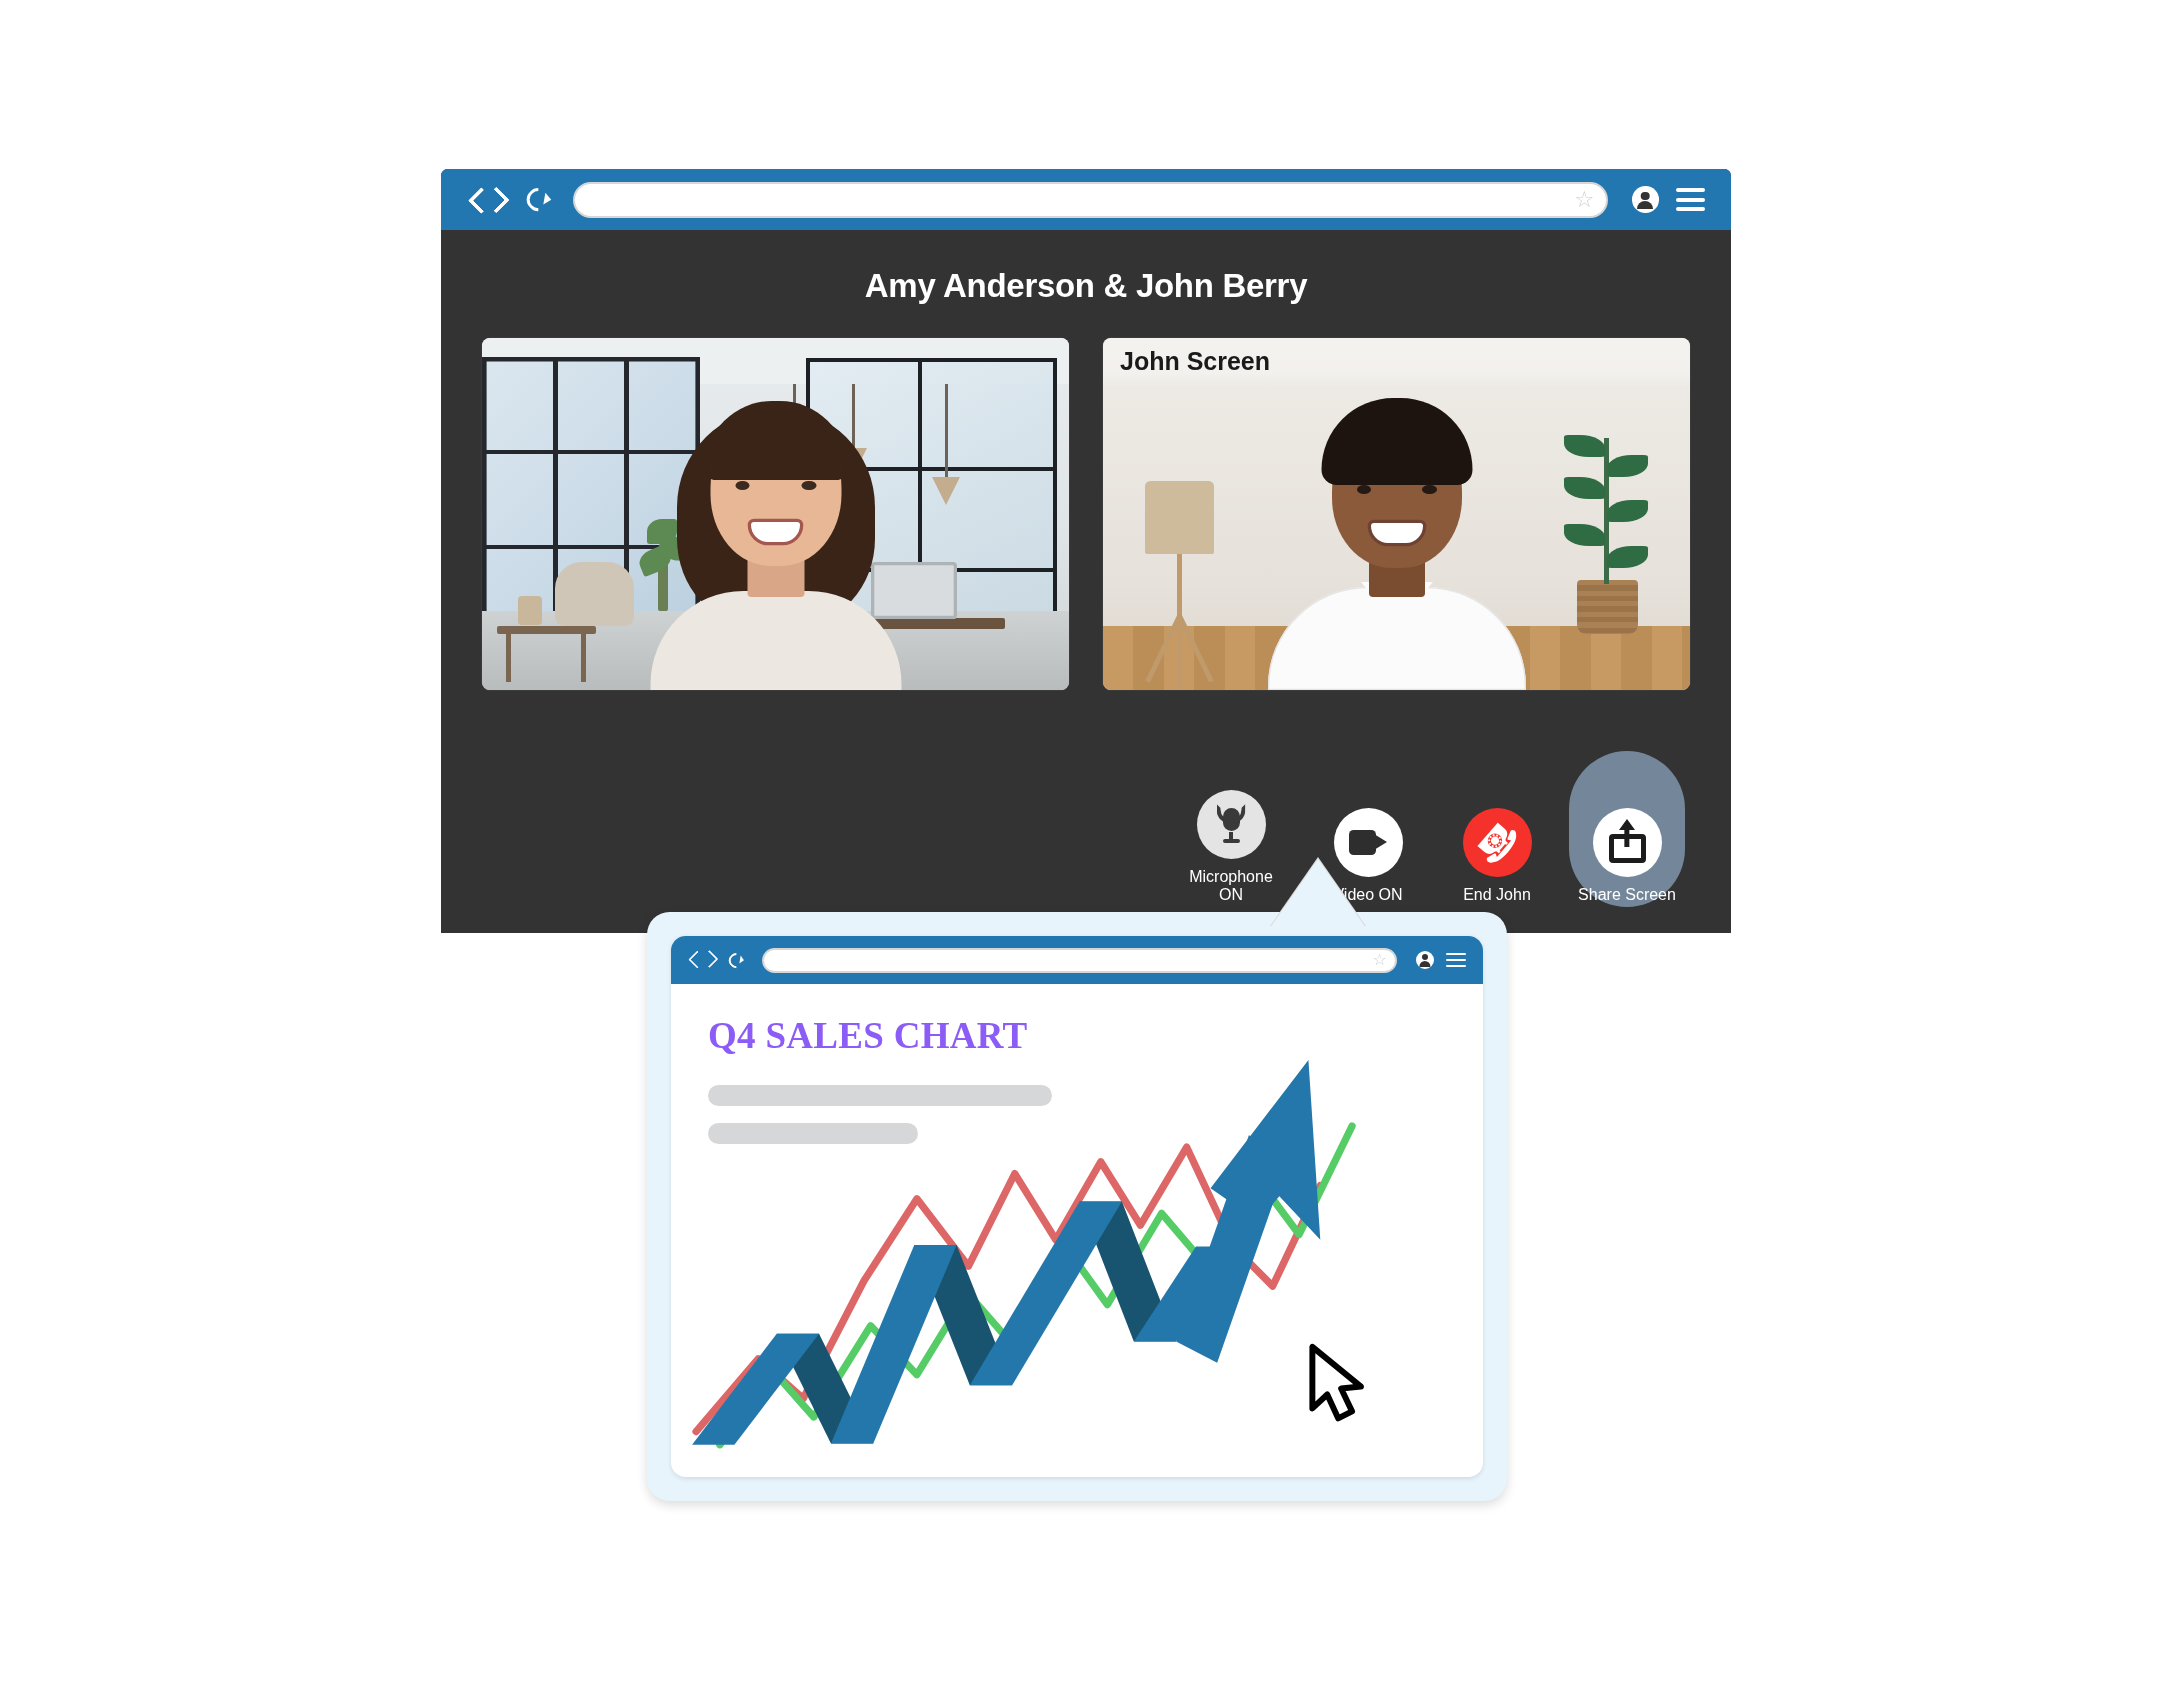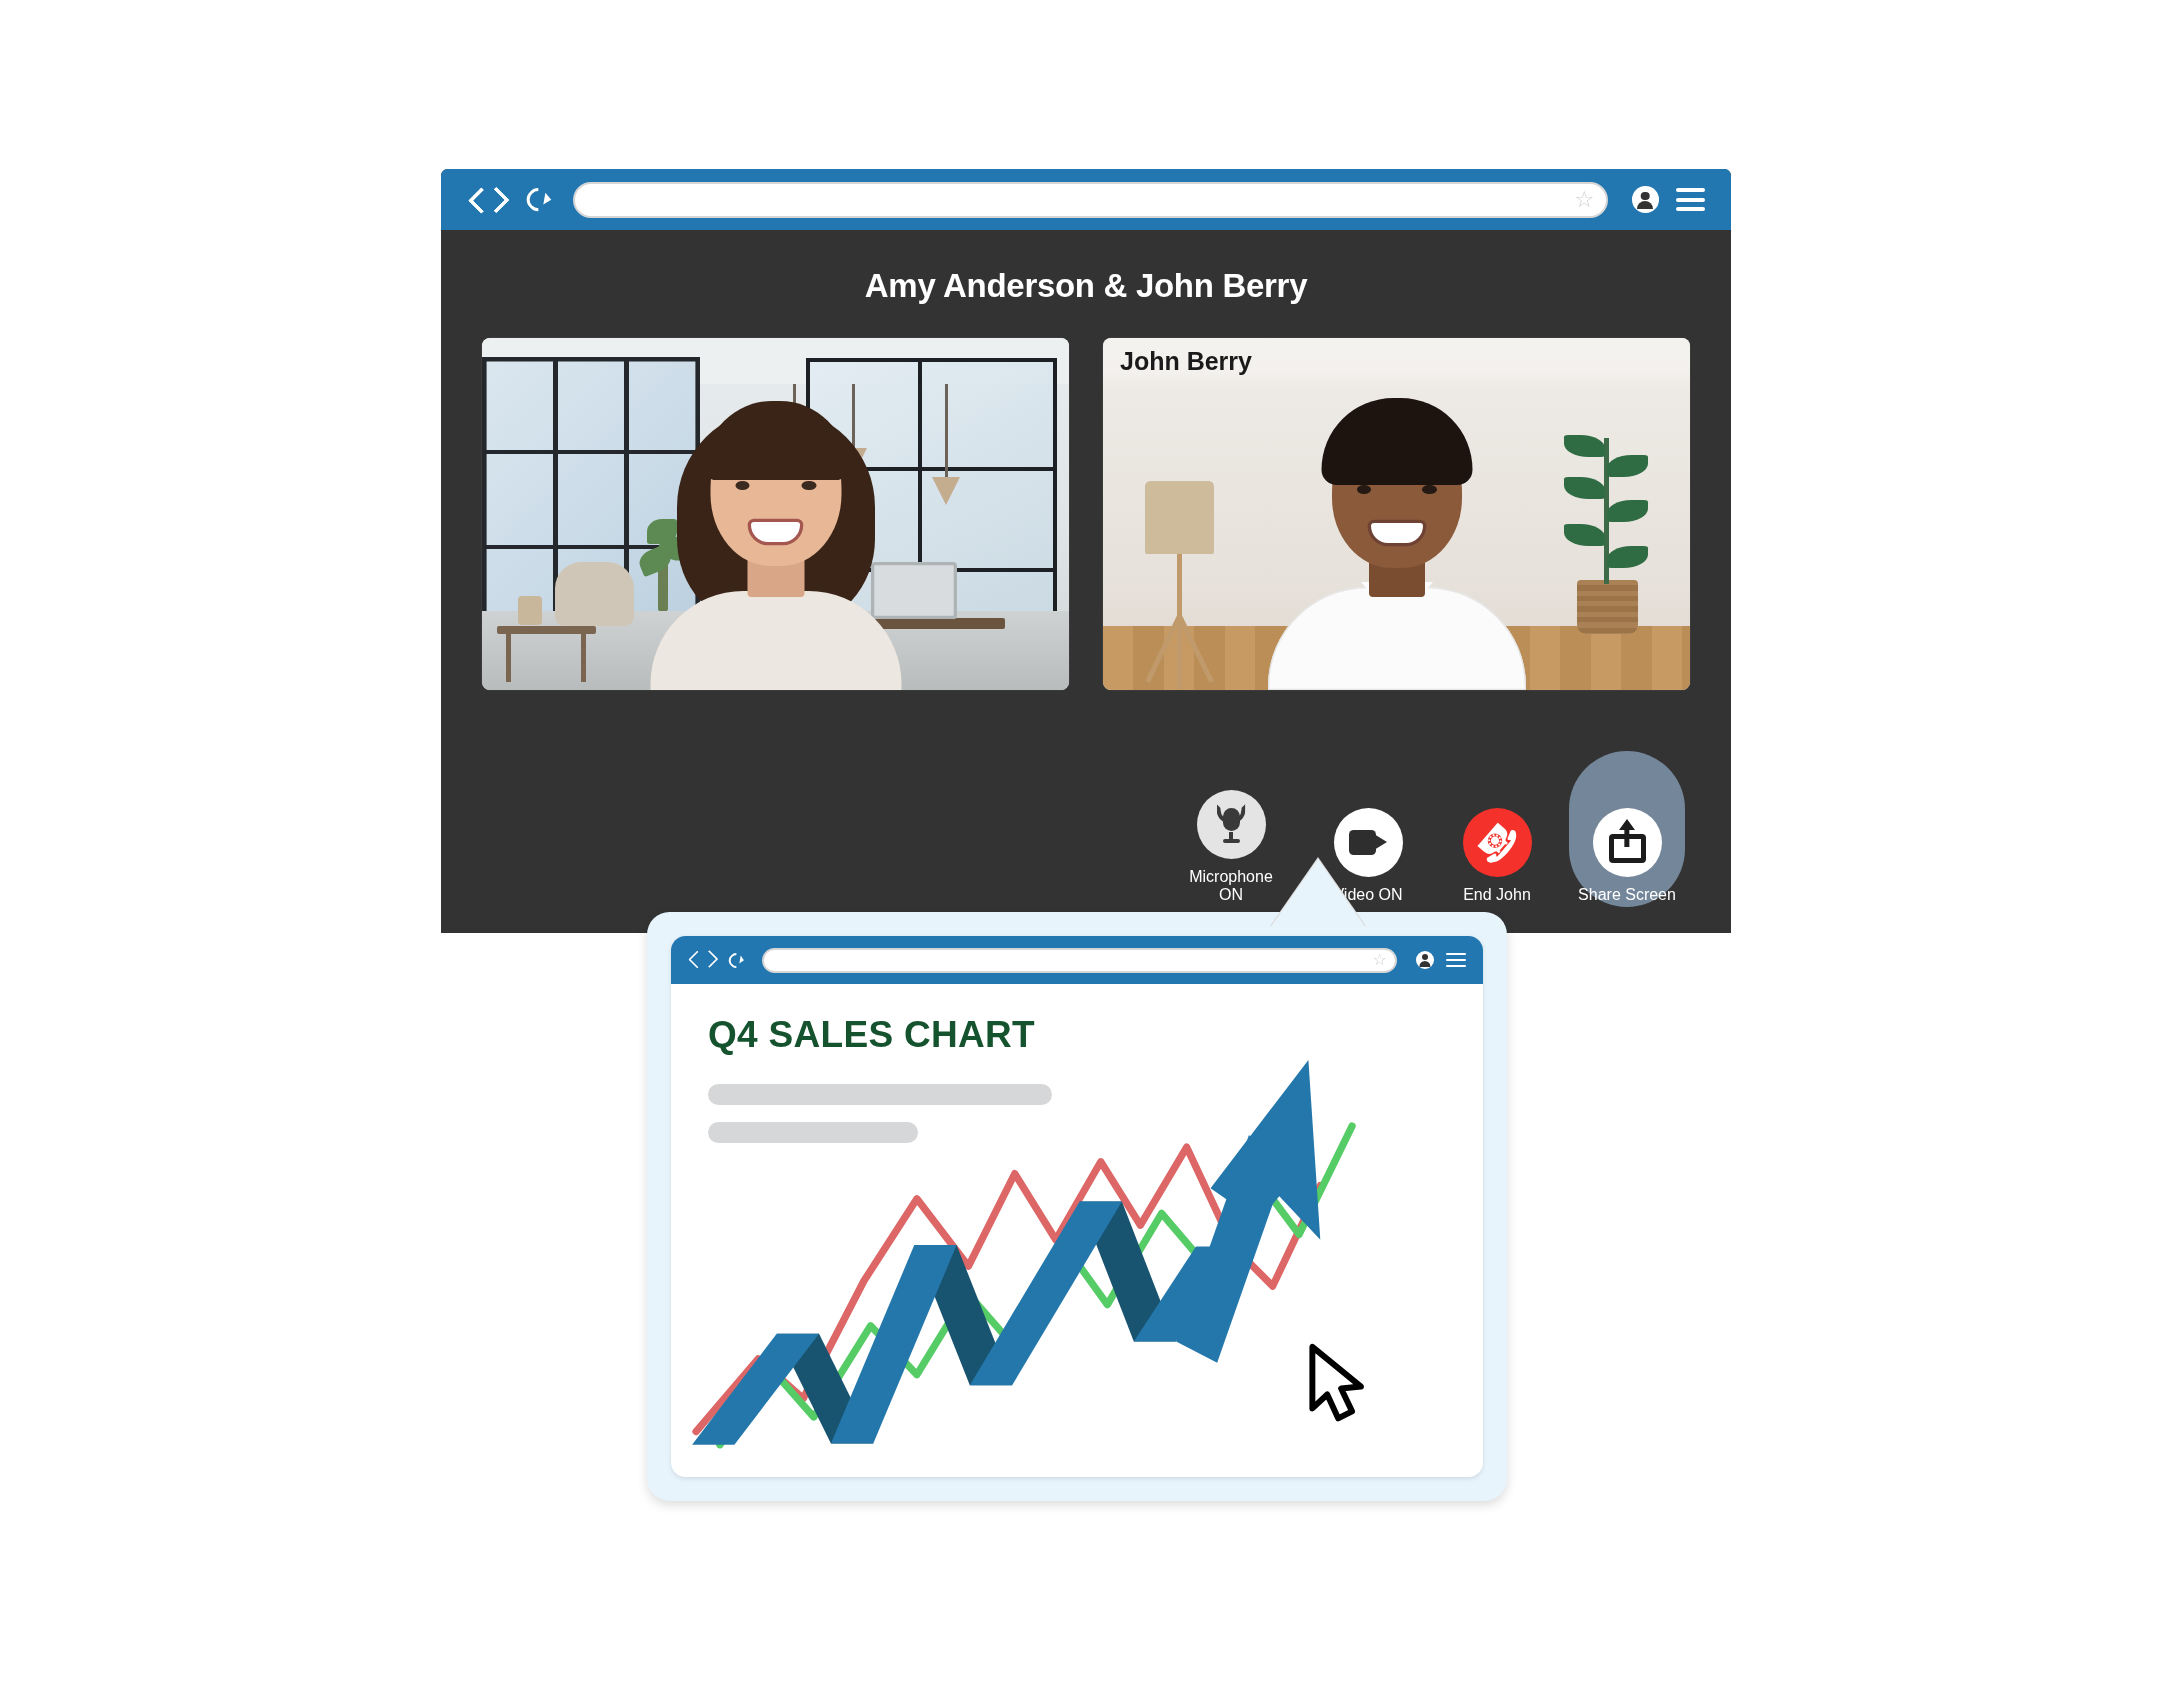--- a/index.html
+++ b/index.html
@@ -332,22 +332,23 @@
   .sb .profile-icon { width:18.5px;height:18.5px;}
   .sb .profile-icon::before { width:6px;height:6px;top:3.3px;}
   .sb .profile-icon::after { width:11.2px;height:6px;bottom:2.6px;}
   .sb .hamburger { width:20px; gap:3.3px;}
   .sb .hamburger span { height:2.6px;}
 
   .shared-content { position:relative; height: calc(100% - 48px); padding: 30px 37px; }
   .chart-title {
     font-size: 37px;
     font-weight: bold;
-    color: #14532d;
+    color: #8b5cf6;
     letter-spacing: 0.3px;
+    font-family: Liberation Serif, serif;
   }
   .ph-bar { background:#d6d7d9; border-radius:10.6px; height:21px; }
   .ph-bar.one { width: 344px; margin-top: 28px; }
   .ph-bar.two { width: 210px; margin-top: 17px; }
   .chart-svg { position:absolute; left:13.2px; top:64px; width:774px; height:410px; }
 
   
 </style>
 </head>
 <body>
@@ -444,21 +445,21 @@
               <div class="p-head john-head-s">
                 <div class="brow" style="left:18.5px; top:50px; background:#1d1410; transform:rotate(-6deg);"></div>
                 <div class="brow" style="right:18.5px; top:50px; background:#1d1410; transform:rotate(6deg);"></div>
                 <div class="eye" style="left:25px; top:69px; background:#241a13;"></div>
                 <div class="eye" style="right:25px; top:69px; background:#241a13;"></div>
                 <div class="mouth" style="bottom:25px; width:52px; height:20px; box-shadow:0 0 0 3.3px #6f4334;"></div>
               </div>
               <div class="p-hair john-hair-s"></div>
             </div>
           </div>
-          <div class="tile-name">John Berry</div>
+          <div class="tile-name">John Screen</div>
         </div>
       </div>
 
       <div class="controls">
 
         <div class="ctl" style="left:734px;">
           <div class="ctl-inner">
             <div class="ctl-btn" style="background:#e4e4e4;">
               <div class="mic-icon">
                 <div class="cap"></div>

